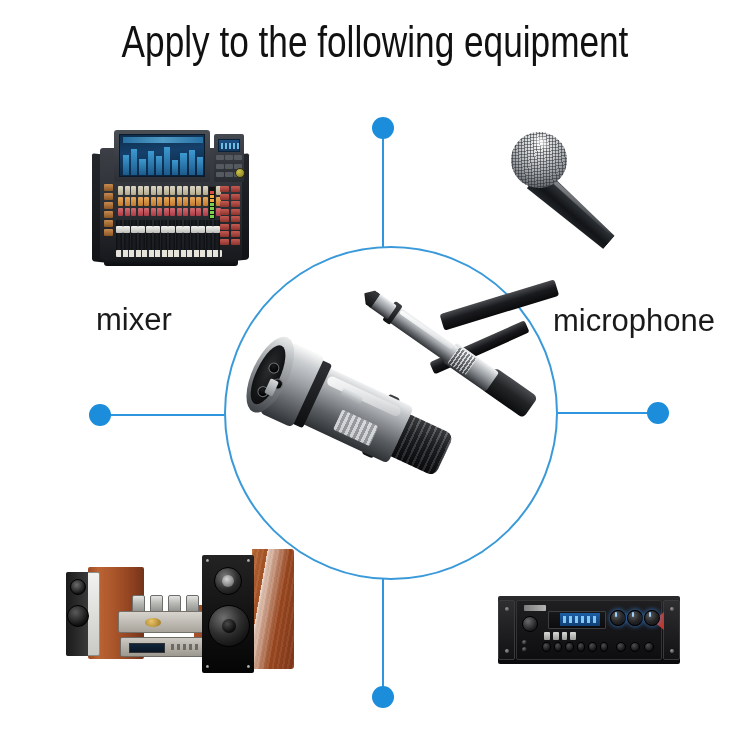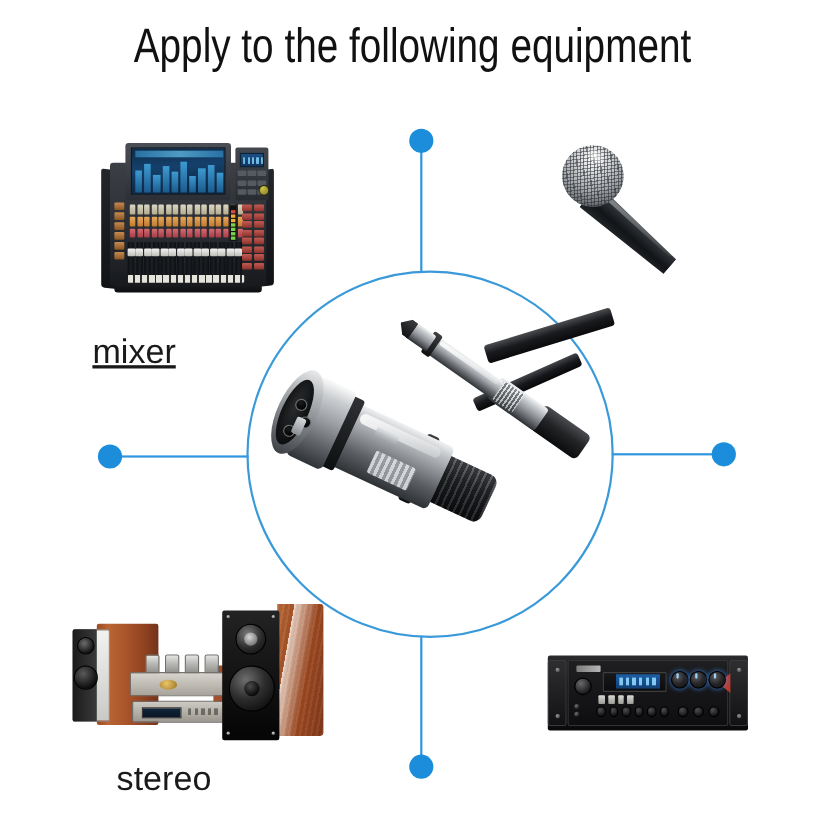--- a/index.html
+++ b/index.html
@@ -57,21 +57,21 @@
 
   
   .label {
     position: absolute;
     font-family: "Liberation Sans", sans-serif;
     font-size: 31px;
     color: #1a1a1a;
     white-space: nowrap;
     font-weight: 400;
   }
-  #label-mixer      { left: 84px;  top: 302px; text-decoration: underline; }
+  #label-mixer      { left: 96px;  top: 302px; }
   #label-microphone { left: 553px; top: 303px; }
   #label-stereo     { left: 106px; top: 690px; }
   #label-amplifier  { left: 535px; top: 681px; }
 
   
   #mixer {
     position: absolute;
     left: 92px; top: 128px;
     width: 158px; height: 140px;
   }
@@ -737,20 +737,21 @@
   </div>
   <div class="label" id="label-mixer">mixer</div>
 
   <div id="microphone">
     <div class="mic-rot">
       <div class="mic-body"></div>
       <div class="mic-body-hl"></div>
       <div class="mic-ball"></div>
     </div>
   </div>
+  <div class="label" id="label-microphone">microphone</div>
 
   <div id="stereo">
     <div class="sp-rear-wood"></div>
     <div class="sp-rear"></div>
     <div class="sp-rear-black"></div>
     <div class="sp-rear-tw"></div>
     <div class="sp-rear-wf"></div>
 
     <div class="st-amp-wood"></div>
     <div class="st-tubes">
@@ -764,21 +765,20 @@
 
     <div class="sp-front-wood"></div>
     <div class="sp-front-black"></div>
     <div class="sp-front-tw"></div>
     <div class="sp-front-wf"></div>
     <div class="scr" style="left:144px; top:14px;"></div>
     <div class="scr" style="left:185px; top:14px;"></div>
     <div class="scr" style="left:144px; top:120px;"></div>
     <div class="scr" style="left:185px; top:120px;"></div>
   </div>
-  <div class="label" id="label-stereo">stereo</div>
 
   <div id="amplifier">
     <div class="amp-case"></div>
     <div class="amp-face"></div>
     <div class="amp-ear-l">
       <i class="t"></i>
         <i class="b"></i>
     </div>
     <div class="amp-ear-r">
       <i class="t"></i>

